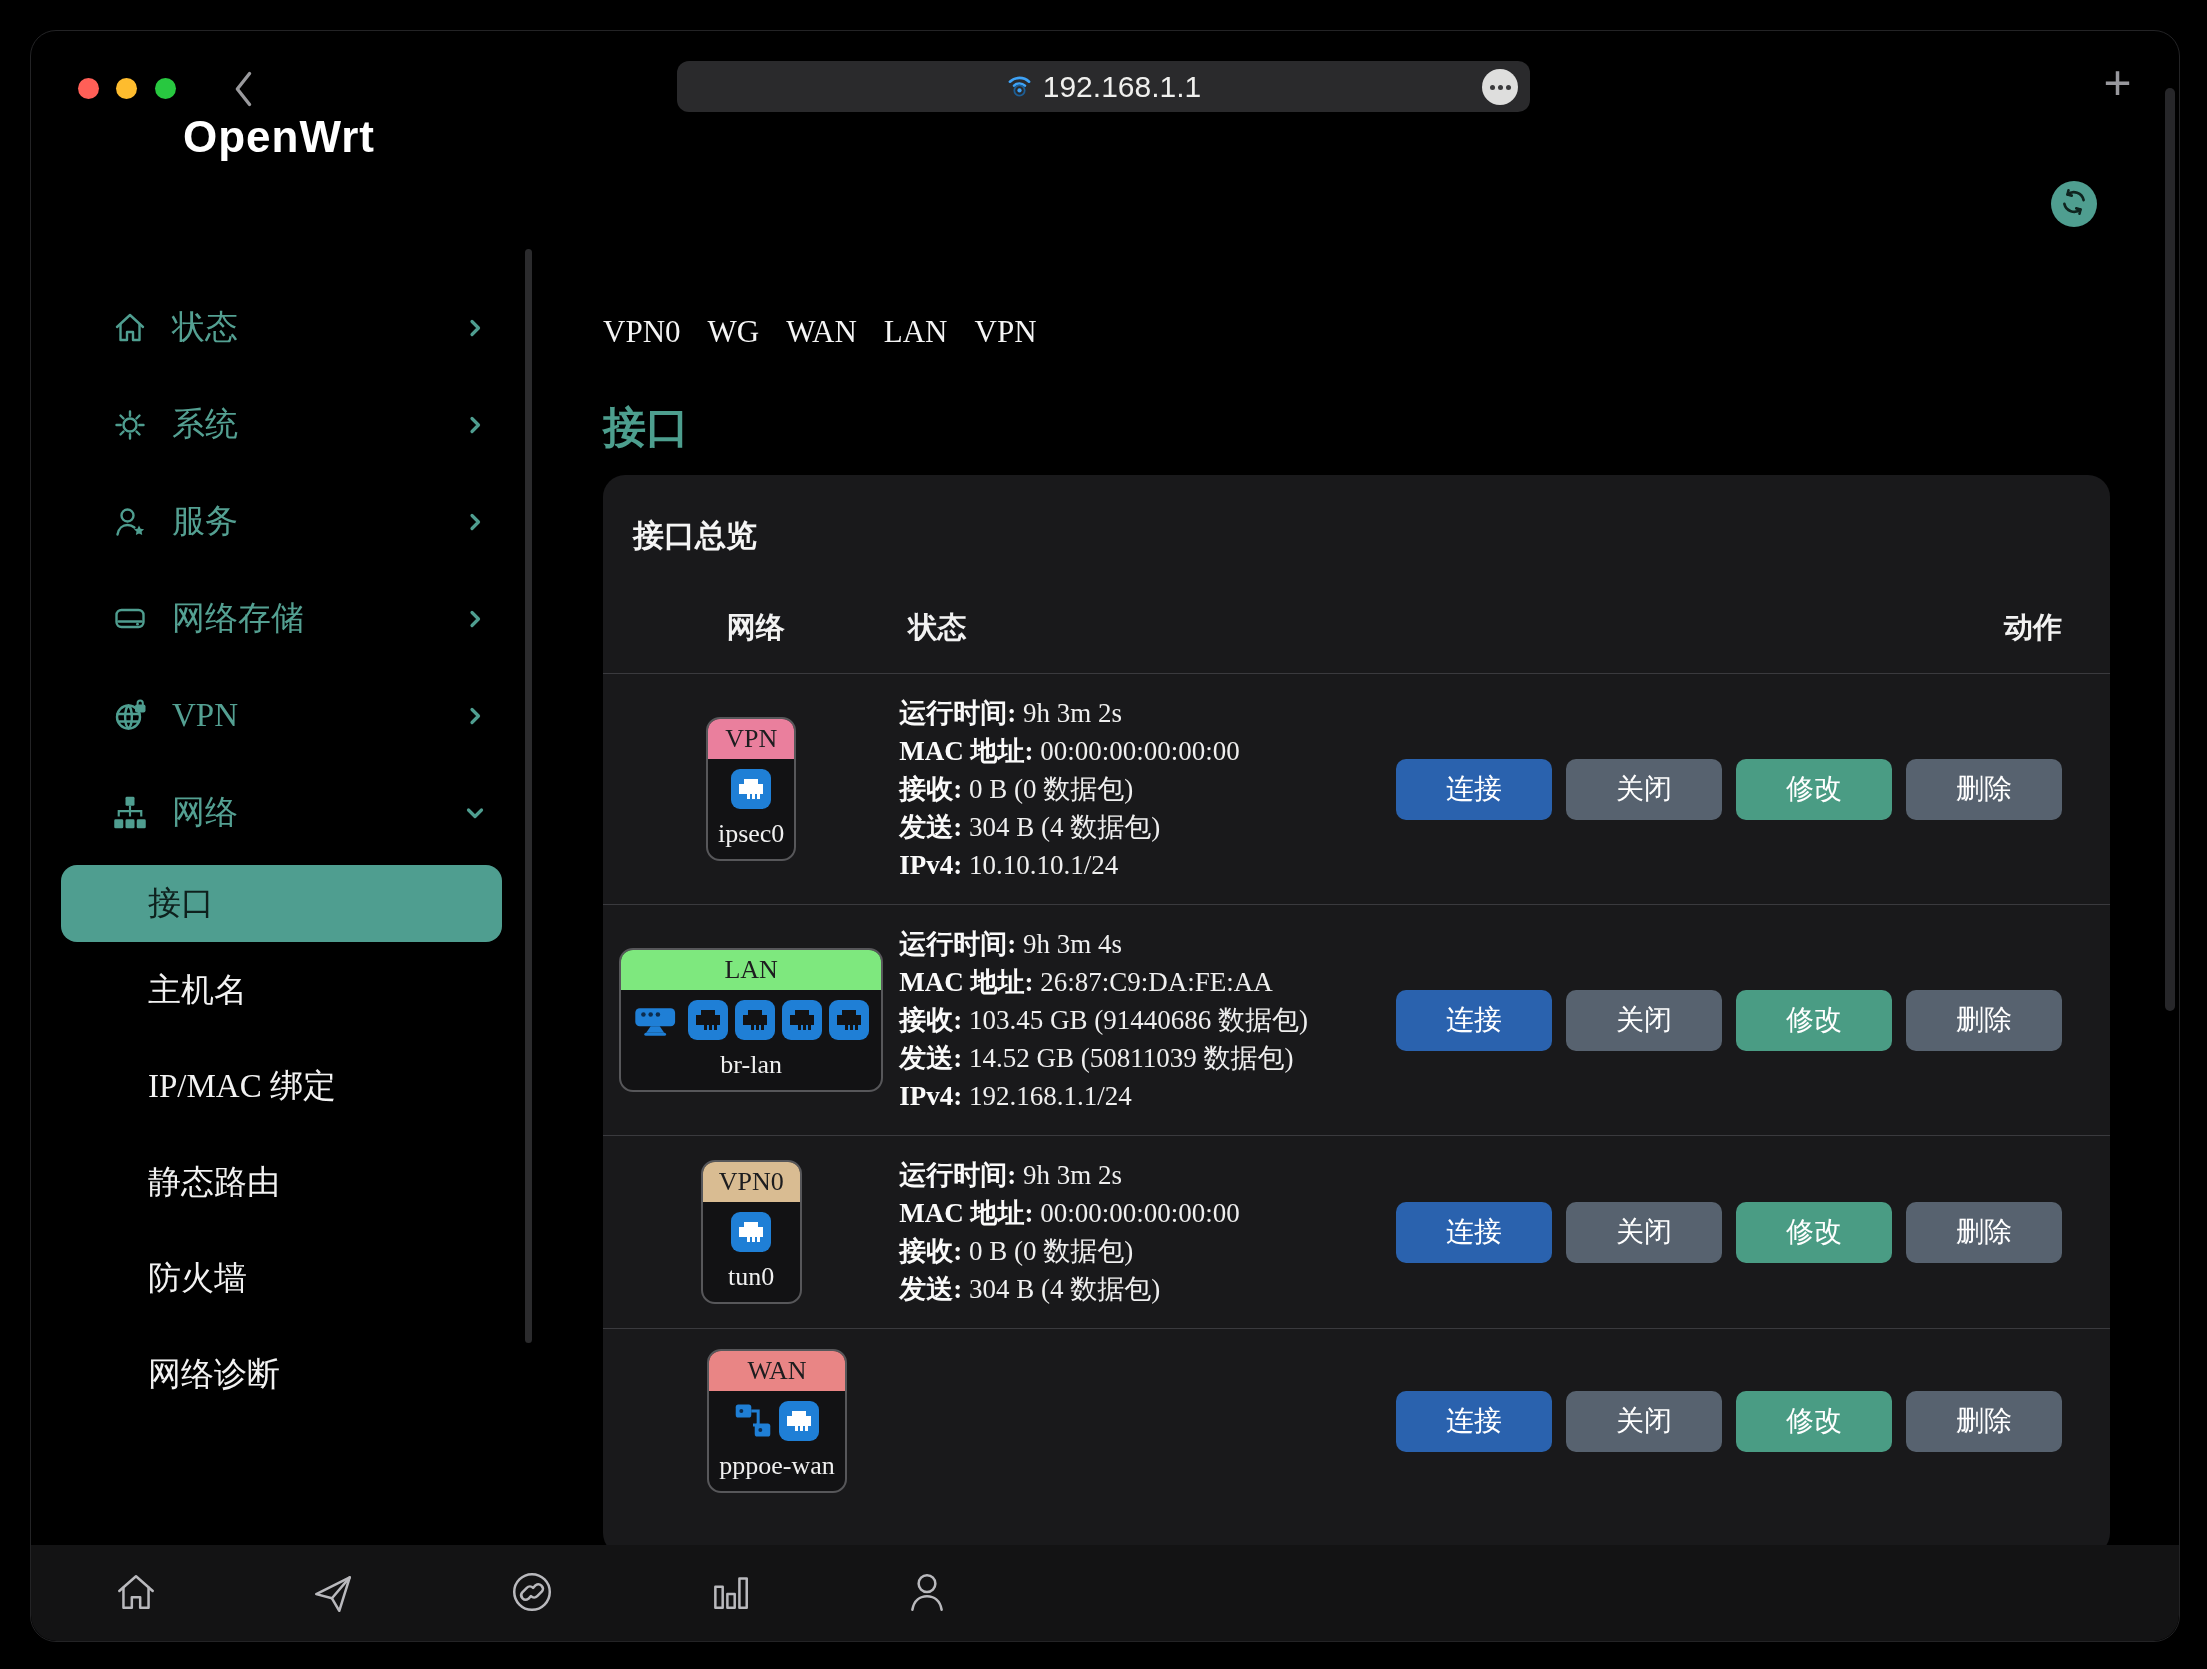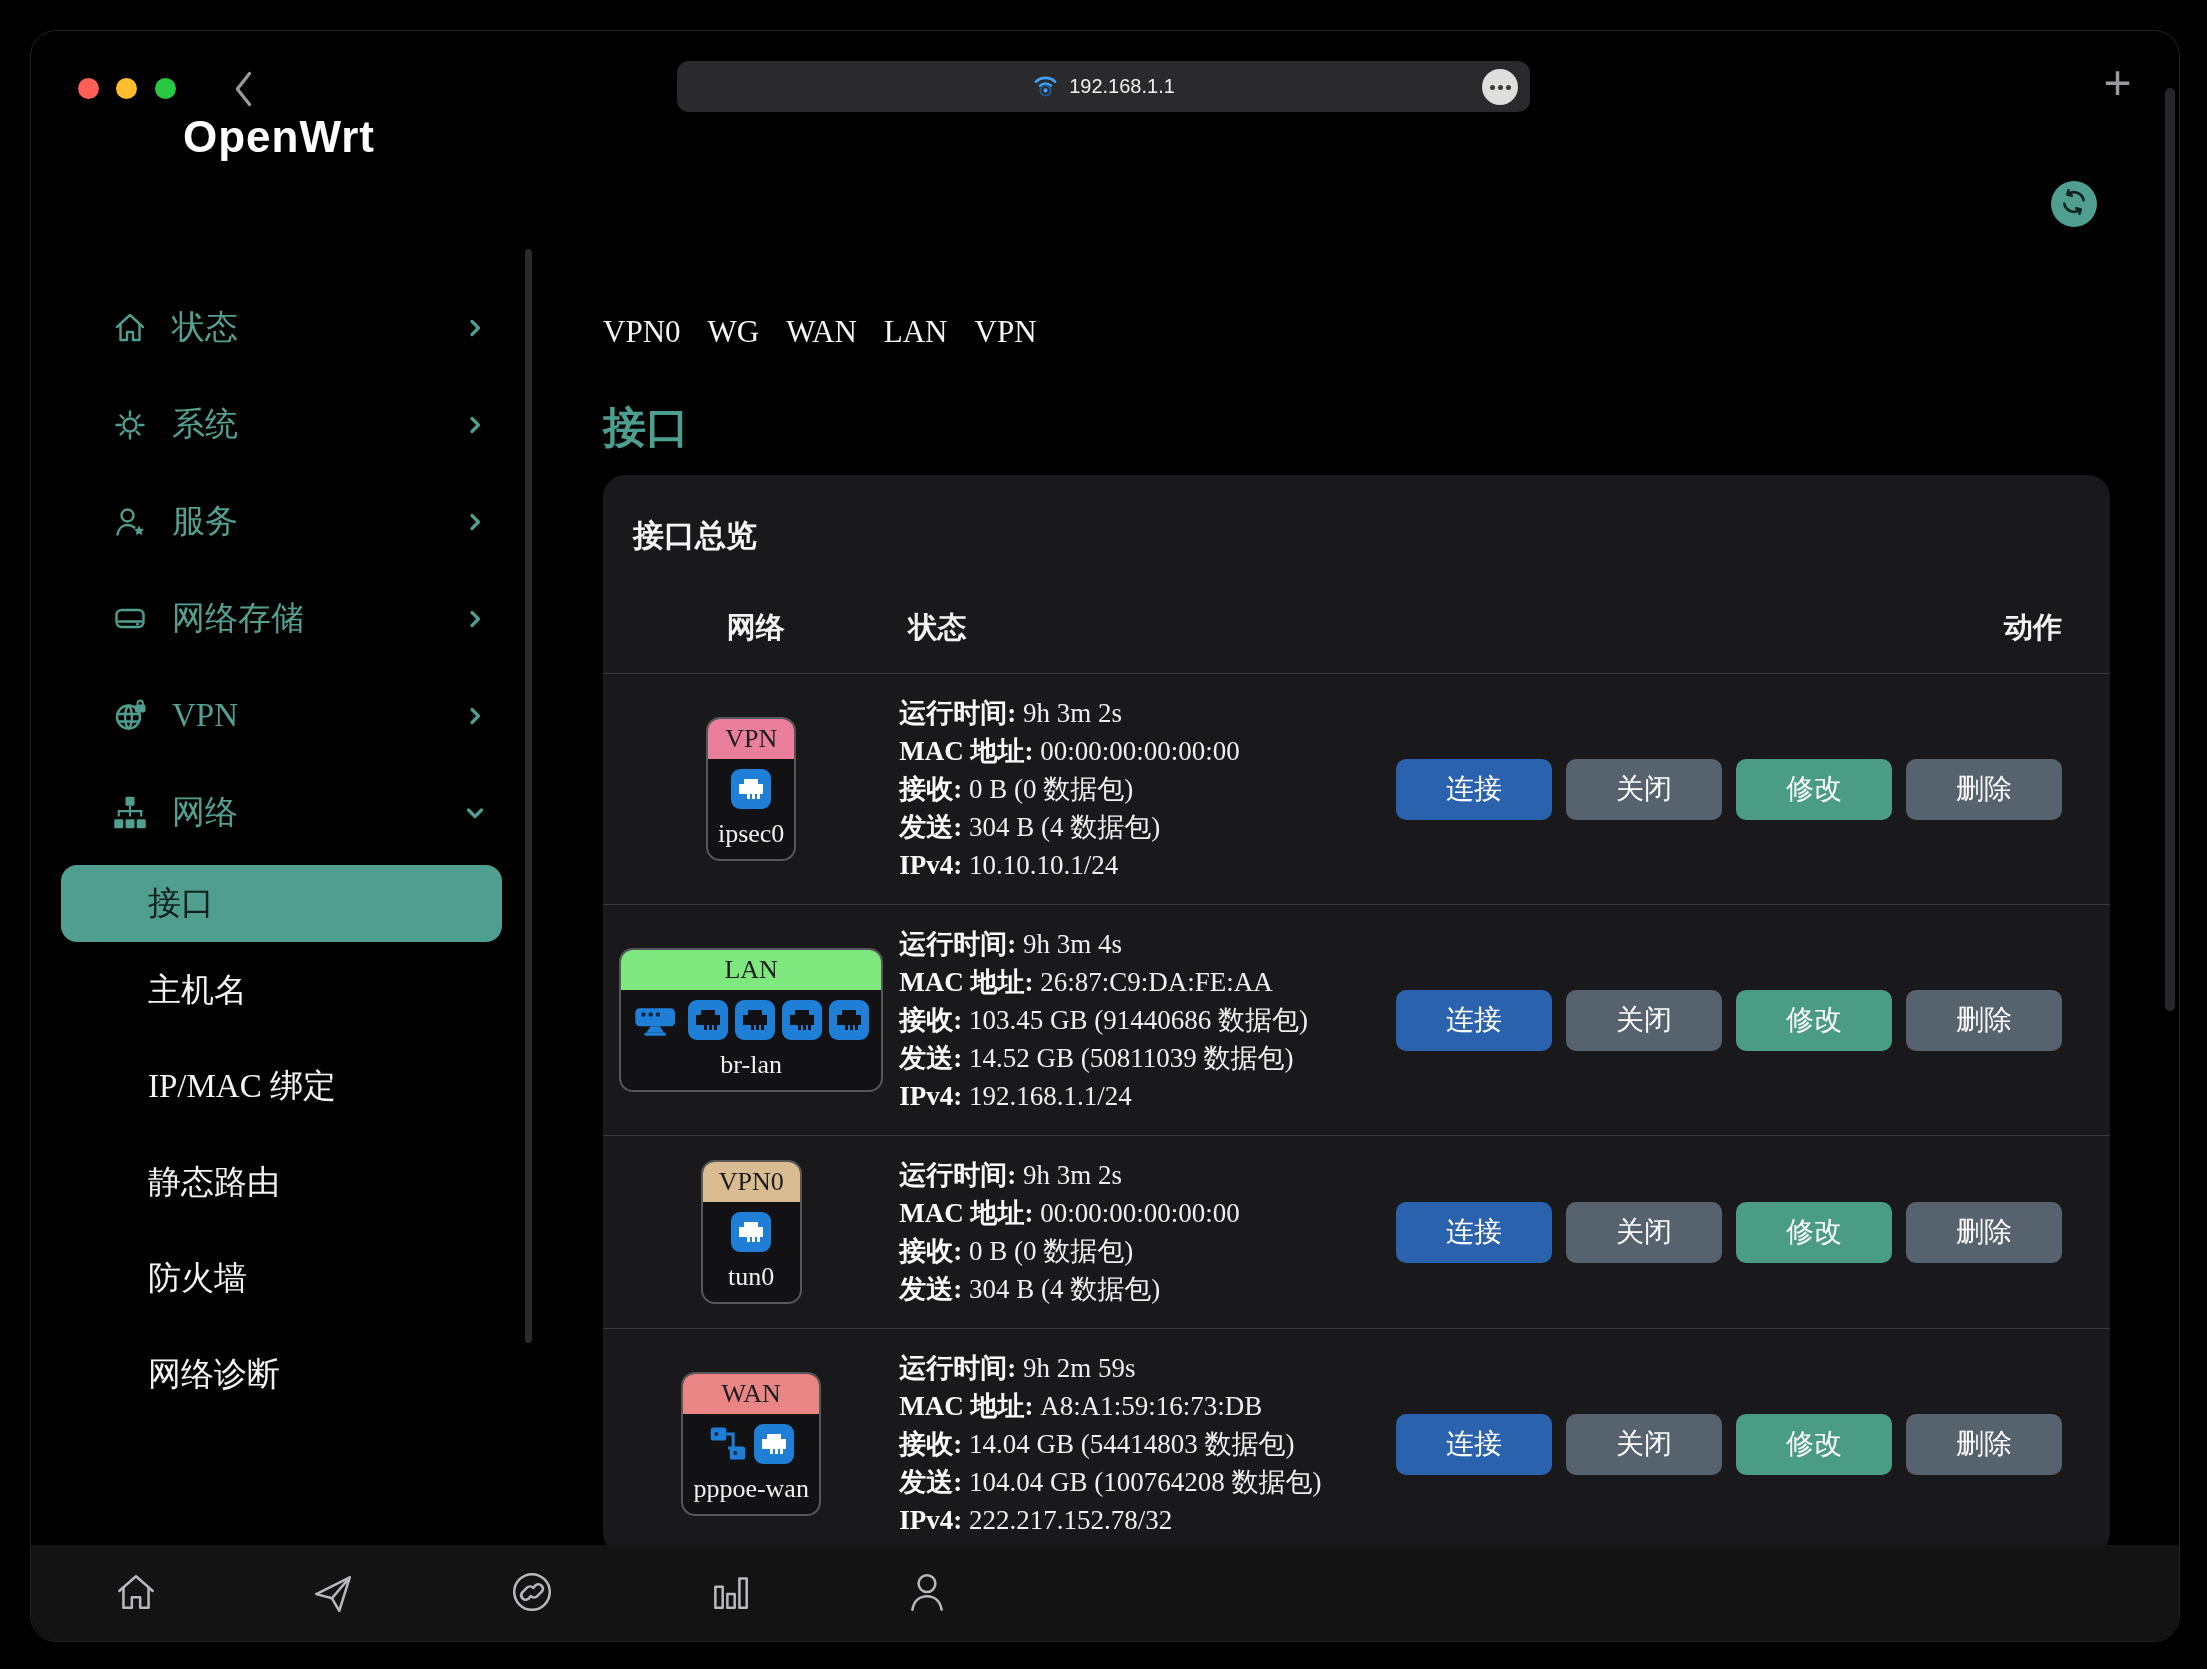--- a/index.html
+++ b/index.html
@@ -7,21 +7,21 @@
   .window{position:absolute;left:30px;top:30px;width:2148px;height:1610px;background:#000;
     border:1px solid #232325;border-radius:26px;overflow:hidden;}
   
   .tl{position:absolute;width:21px;height:21px;border-radius:50%;}
   .tl.red{left:47px;top:47px;background:#ff5f57;}
   .tl.yellow{left:85px;top:47px;background:#febc2e;}
   .tl.green{left:124px;top:47px;background:#28c840;}
   .back{position:absolute;left:198px;top:38px;width:30px;height:40px;}
   .urlbar{position:absolute;left:646px;top:30px;width:853px;height:51px;background:#2a2a2c;
     border-radius:12px;display:flex;align-items:center;justify-content:center;gap:10px;}
-  .url-text{font-family:"Liberation Sans",sans-serif;font-size:20px;color:#f0f0ee;}
+  .url-text{font-family:"Liberation Sans",sans-serif;font-size:30px;color:#f0f0ee;}
   .more-btn{position:absolute;right:12px;top:8px;width:36px;height:36px;border-radius:50%;
     background:#dededd;display:flex;align-items:center;justify-content:center;gap:3px;}
   .more-btn i{width:5px;height:5px;border-radius:50%;background:#3a3a3c;display:block;}
   .newtab{position:absolute;left:2057px;top:22px;width:59px;height:59px;color:#98989d;
     font-family:"Liberation Sans",sans-serif;font-size:48px;font-weight:300;
     display:flex;align-items:center;justify-content:center;}
   
   .logo{position:absolute;left:152px;top:81px;font-family:"Liberation Sans",sans-serif;
     font-weight:bold;font-size:44px;color:#fff;letter-spacing:1px;}
   .refresh-btn{position:absolute;left:2020px;top:150px;width:46px;height:46px;border-radius:50%;
@@ -342,27 +342,20 @@
                     <circle cx="30.5" cy="32.5" r="2.3" fill="#0c2c4e"></circle>
                   </svg></span>
                 <span><svg viewBox="0 0 40 40" width="40" height="40">
                     <rect width="40" height="40" rx="9" fill="#1f7fd6"></rect>
                     <path d="M13 10h14v5h5v10h-3v5h-3v-5h-2v5h-3v-5h-2v5h-3v-5h-8V15h5z" fill="#ffffff"></path>
                   </svg></span>
               </div>
               <div class="tile-name">pppoe-wan</div>
             </div>
           </div>
-          <div class="col-status">
-            <div class="s-line"><b>运行时间:</b> 9h 2m 59s</div>
-            <div class="s-line"><b>MAC 地址:</b> A8:A1:59:16:73:DB</div>
-            <div class="s-line"><b>接收:</b> 14.04 GB (54414803 数据包)</div>
-            <div class="s-line"><b>发送:</b> 104.04 GB (100764208 数据包)</div>
-            <div class="s-line"><b>IPv4:</b> 222.217.152.78/32</div>
-          </div>
           <div class="col-actions">
             <button class="abtn" style="background: rgb(42, 98, 174);">连接</button>
             <button class="abtn" style="background: rgb(87, 98, 111);">关闭</button>
             <button class="abtn" style="background: rgb(74, 156, 132);">修改</button>
             <button class="abtn" style="background: rgb(87, 98, 111);">删除</button>
           </div>
         </div>
       </div>
   </div>
 

